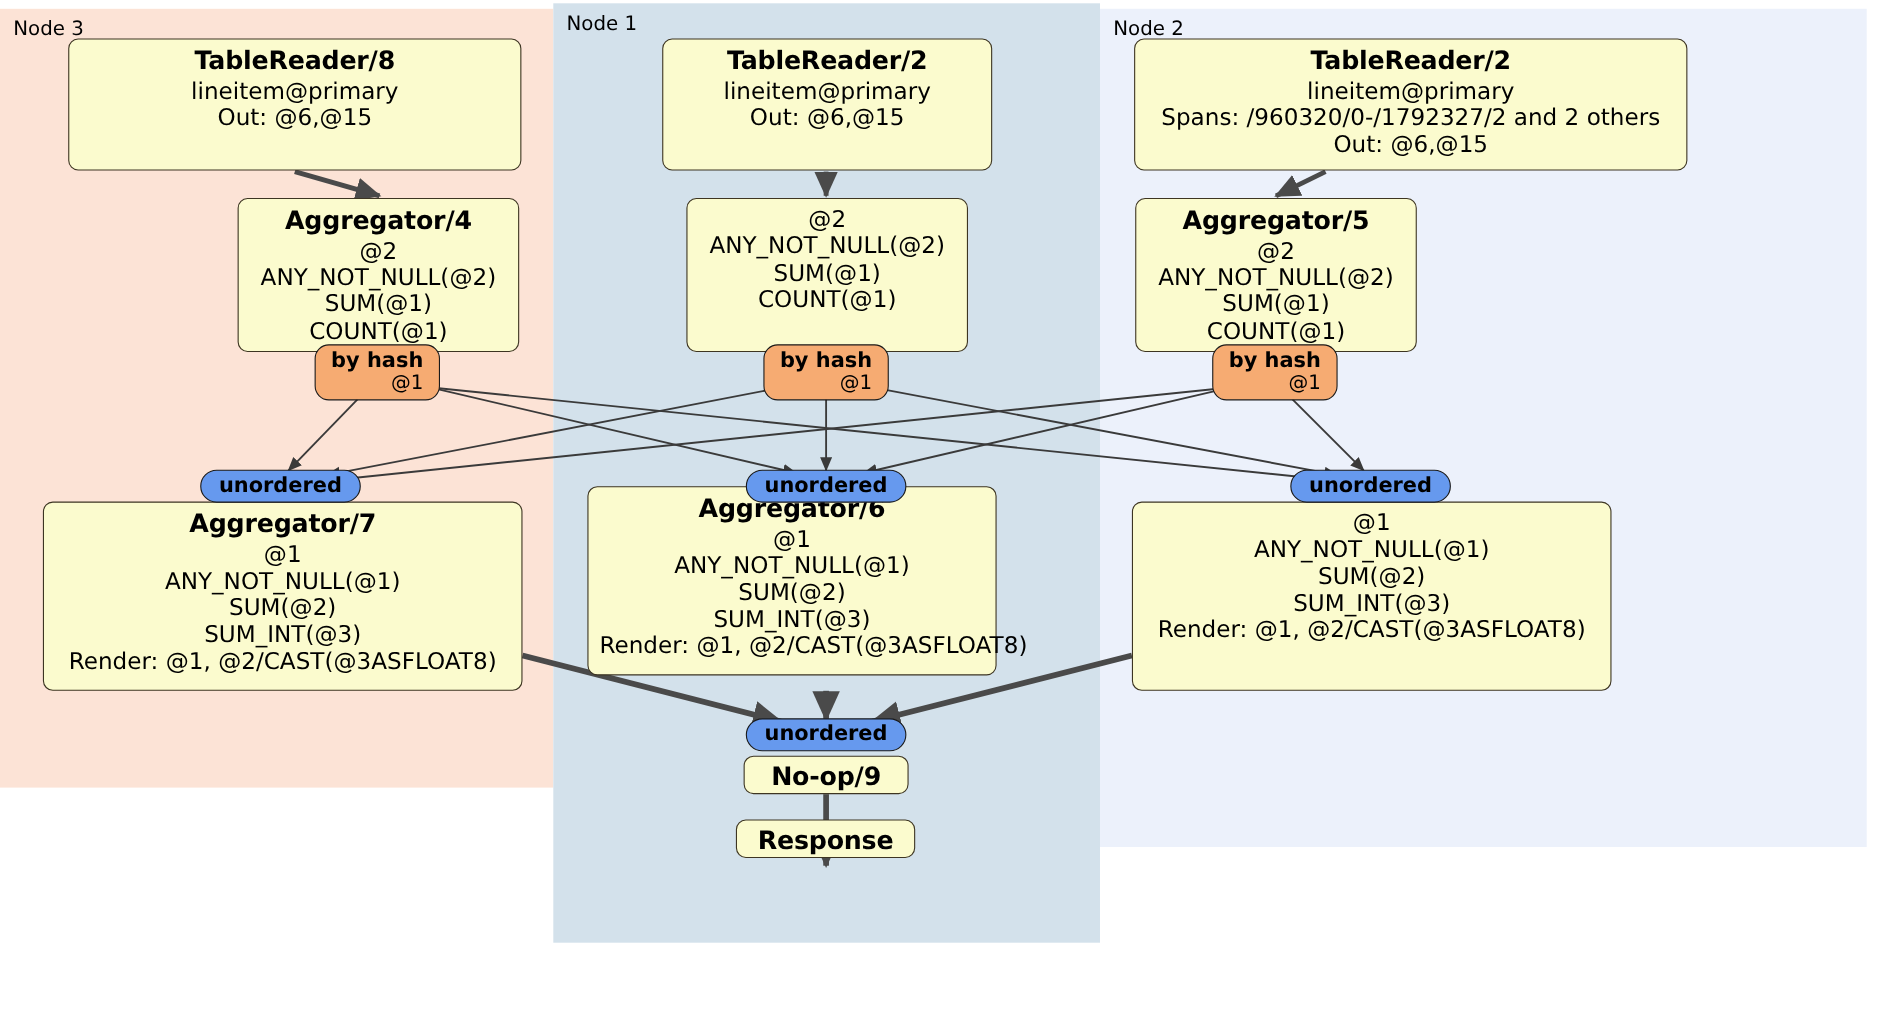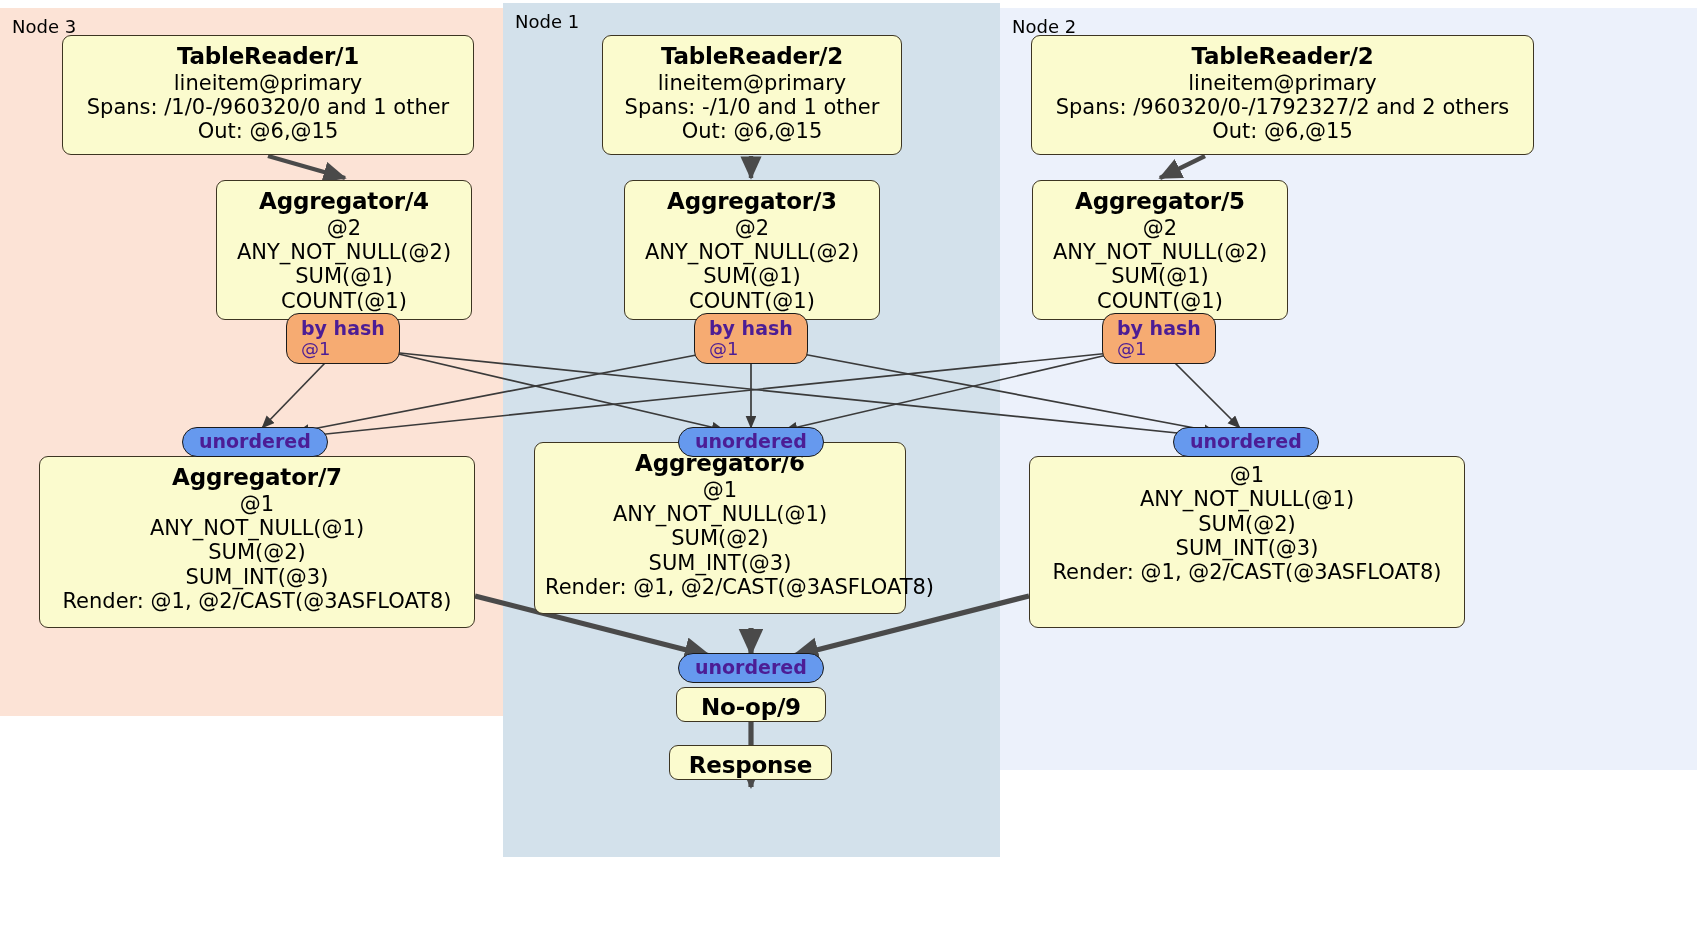--- a/index.html
+++ b/index.html
@@ -65,22 +65,22 @@
     padding: 5px 18px 6px 18px;
   }
   .proc.compact .title {
     font-size: 23px;
   }
   
   .badge {
     position: absolute;
     box-sizing: border-box;
     border: 1.6px solid #1a1a1a;
-    text-align: left;
-    color: #4c1d95;
+    text-align: right;
+    color: #000000;
     white-space: nowrap;
     line-height: 1.12;
   }
   .badge.hash {
     background: #f6ab72;
     border-radius: 13px;
     padding: 4px 14px 4px 14px;
     font-size: 19px;
   }
   .badge.hash .bl1 {
@@ -142,46 +142,43 @@
         <line x1="751" y1="628" x2="751" y2="654" stroke="#4a4a4a" stroke-width="5.2" marker-end="url(#arrThick)"></line>
         <line x1="1029" y1="596" x2="793" y2="656" stroke="#4a4a4a" stroke-width="5.2" marker-end="url(#arrThick)"></line>
       </g>
     <g id="g-chain">
         <line x1="751" y1="722" x2="751" y2="787" stroke="#4a4a4a" stroke-width="5.2" marker-end="url(#arrThick)"></line>
       </g>
   </svg>
 
   <div id="procs-layer">
       <div class="proc" style="left: 62px; top: 35px; width: 412px; height: 120px;">
-        <div class="title">TableReader/1</div>
+        <div class="title">TableReader/8</div>
         <div class="line">lineitem@primary</div>
-        <div class="line">Spans: /1/0-/960320/0 and 1 other</div>
         <div class="line">Out: @6,@15</div>
       </div>
       <div class="proc" style="left: 602px; top: 35px; width: 300px; height: 120px;">
         <div class="title">TableReader/2</div>
         <div class="line">lineitem@primary</div>
-        <div class="line">Spans: -/1/0 and 1 other</div>
         <div class="line">Out: @6,@15</div>
       </div>
       <div class="proc" style="left: 1031px; top: 35px; width: 503px; height: 120px;">
         <div class="title">TableReader/2</div>
         <div class="line">lineitem@primary</div>
         <div class="line">Spans: /960320/0-/1792327/2 and 2 others</div>
         <div class="line">Out: @6,@15</div>
       </div>
       <div class="proc" style="left: 216px; top: 180px; width: 256px; height: 140px;">
         <div class="title">Aggregator/4</div>
         <div class="line">@2</div>
         <div class="line">ANY_NOT_NULL(@2)</div>
         <div class="line">SUM(@1)</div>
         <div class="line">COUNT(@1)</div>
       </div>
       <div class="proc" style="left: 624px; top: 180px; width: 256px; height: 140px;">
-        <div class="title">Aggregator/3</div>
         <div class="line">@2</div>
         <div class="line">ANY_NOT_NULL(@2)</div>
         <div class="line">SUM(@1)</div>
         <div class="line">COUNT(@1)</div>
       </div>
       <div class="proc" style="left: 1032px; top: 180px; width: 256px; height: 140px;">
         <div class="title">Aggregator/5</div>
         <div class="line">@2</div>
         <div class="line">ANY_NOT_NULL(@2)</div>
         <div class="line">SUM(@1)</div>

